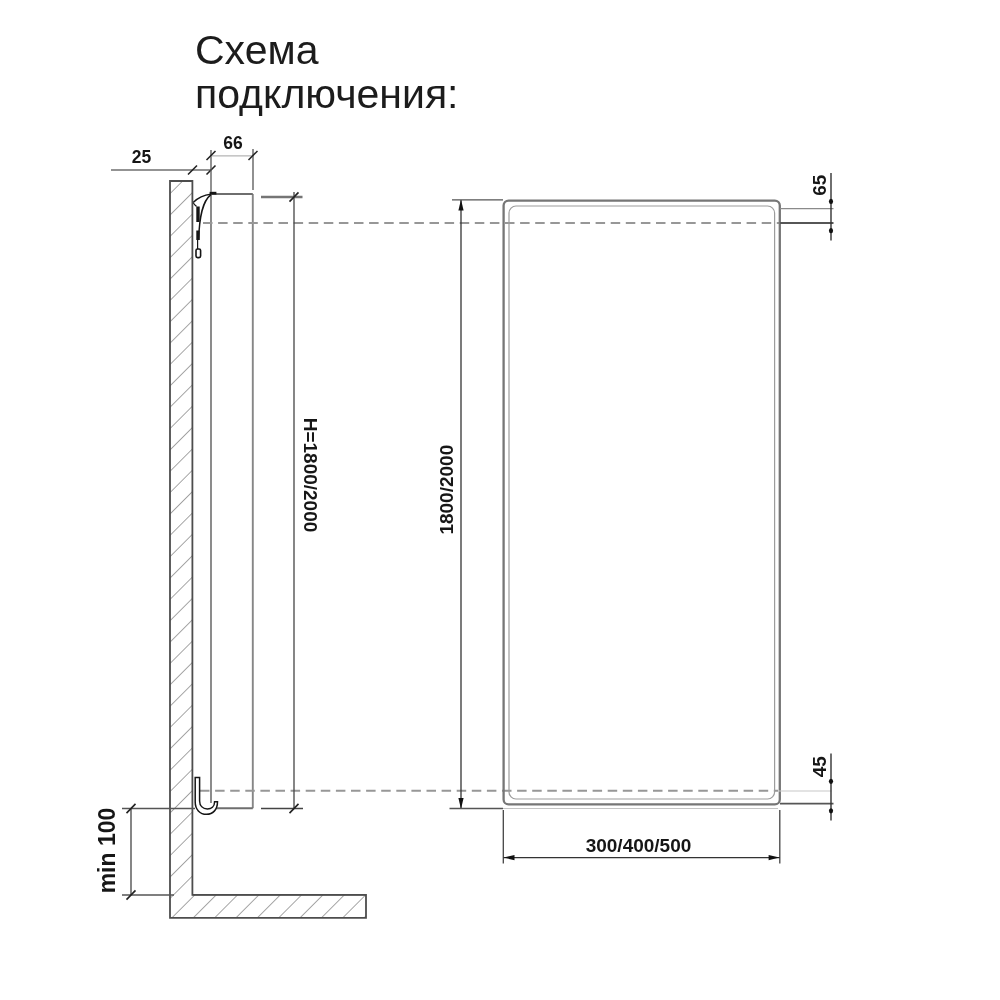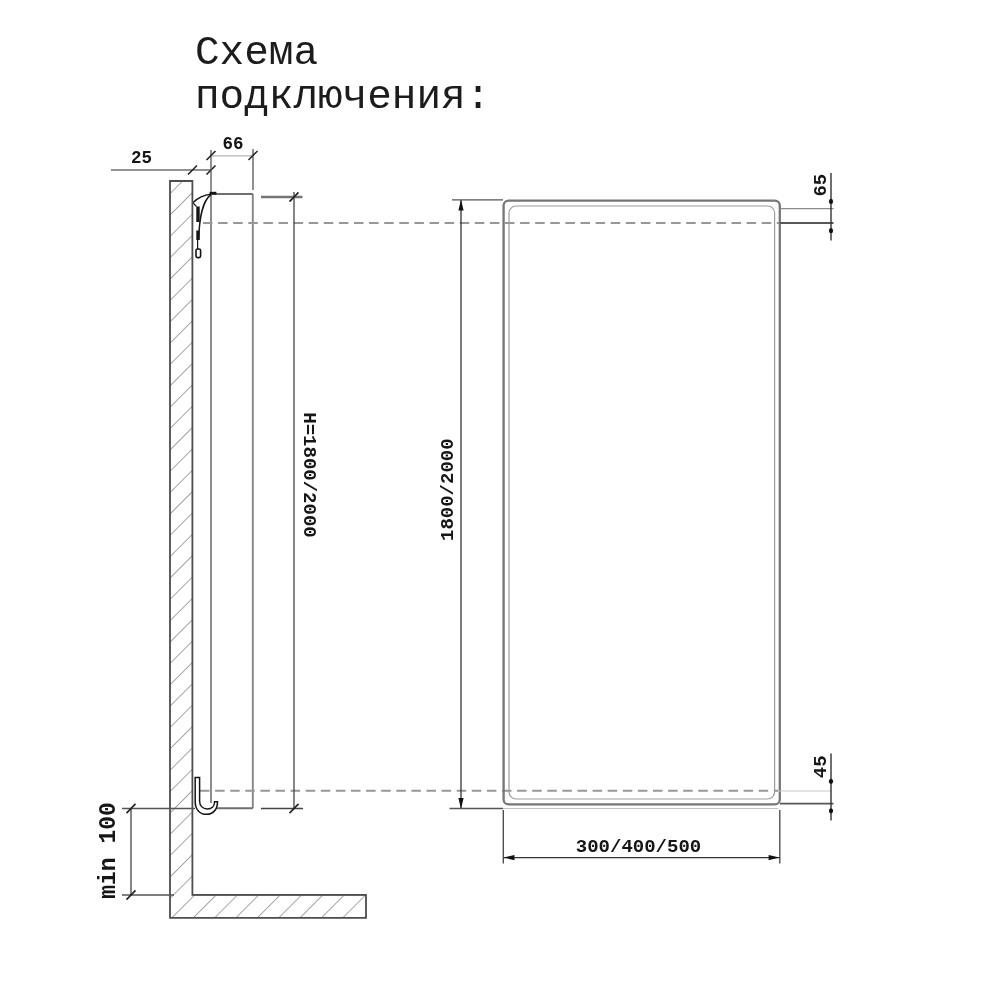--- a/index.html
+++ b/index.html
@@ -1,17 +1,17 @@
 <!DOCTYPE html>
 <html><head>
 <meta charset="utf-8">
 <style>
   html,body{margin:0;padding:0;background:#ffffff;}
   .page{position:relative;width:1000px;height:1000px;background:#fff;overflow:hidden;
-        font-family:Liberation Mono, monospace;}
+        font-family:Liberation Sans, sans-serif;}
 </style>
 </head>
 <body>
 <div class="page">
 <svg width="1000" height="1000" viewBox="0 0 1000 1000">
   <defs>
     <pattern id="hatch" width="15.1" height="15.1" patternUnits="userSpaceOnUse" patternTransform="rotate(-45)">
       <line x1="-2" y1="0" x2="17.1" y2="0" stroke="#707070" stroke-width="1.25"></line>
     </pattern>
   </defs>

